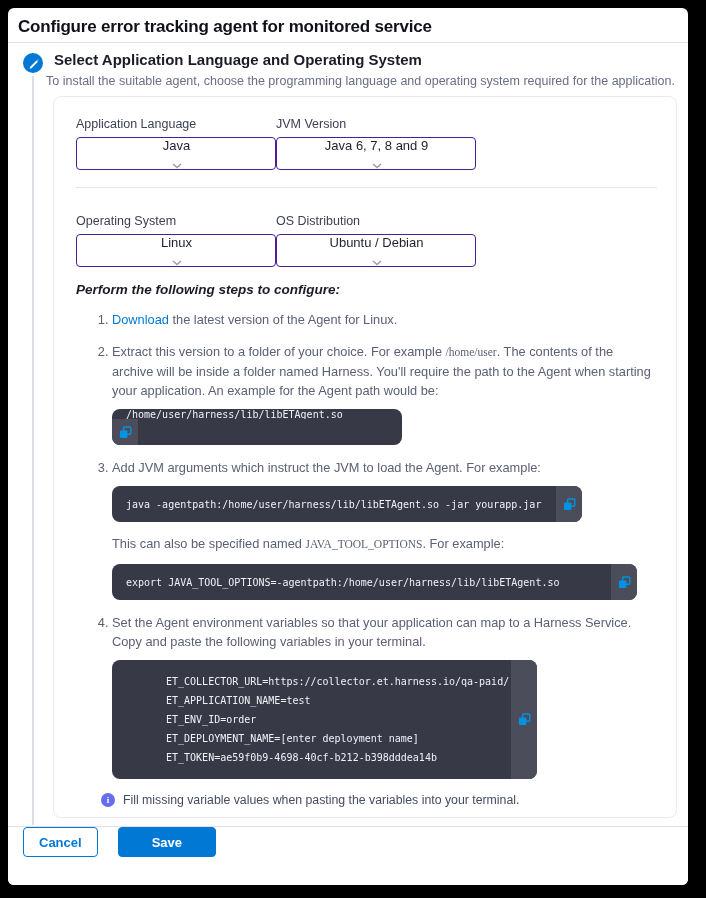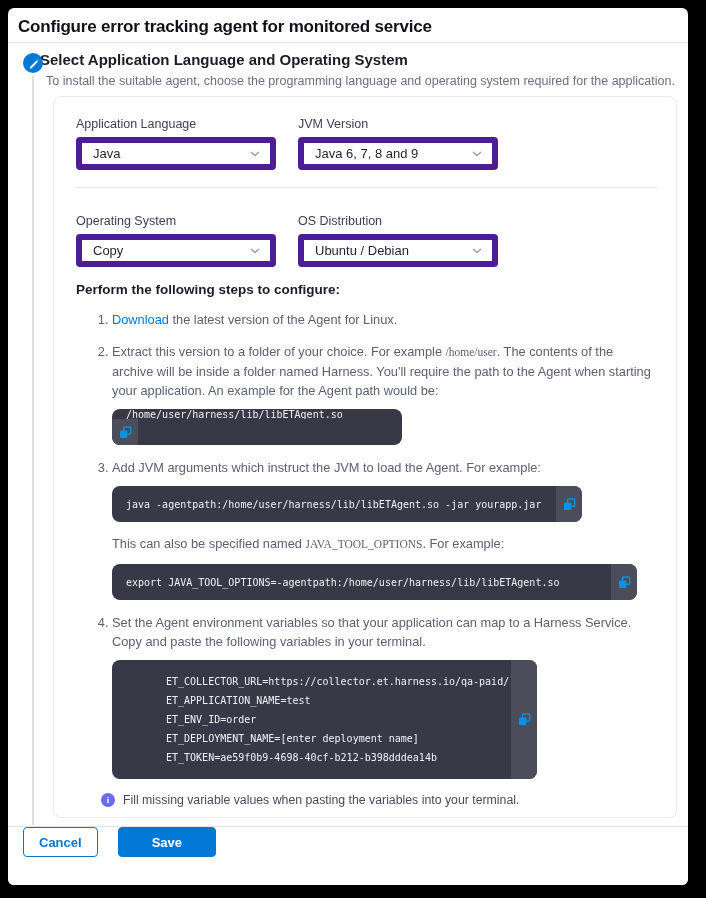--- a/index.html
+++ b/index.html
@@ -12,39 +12,39 @@
   
   .dlg-header { position:absolute; left:0; top:0; right:0; height:35px;
                 border-bottom:1px solid #e2e3ea; padding:9px 0 0 10px; }
   .dlg-title { font-size:17px; font-weight:bold; color:#101019; letter-spacing:-0.2px; }
 
   
   .dlg-body { position:absolute; left:0; top:36px; right:0; height:781px; }
   .connector { position:absolute; left:24px; top:32px; bottom:0; width:2px; background:#dcdde6; }
   .step-circle { position:absolute; left:15px; top:9px; width:20px; height:20px; border-radius:50%;
                  background:#0278d5; display:flex; align-items:center; justify-content:center; z-index:2; }
-  .step-title { position:absolute; left:32px; top:7px; font-size:15px; font-weight:bold; color:#1b1c27; }
+  .step-title { position:absolute; left:46px; top:7px; font-size:15px; font-weight:bold; color:#1b1c27; }
   .step-desc  { position:absolute; left:38px; top:30px; font-size:12.5px; color:#6a6e85; }
 
   
   .card { position:absolute; left:45px; top:52px; width:624px; height:722px;
           border:1px solid #e9eaf1; border-radius:8px; background:#fff;
           padding:20px 19px 0 22px; }
 
-  .field-row { display:flex; gap:22px; }
+  .field-row { display:flex; }
   .field { width:200px; }
   .field-label { font-size:12.5px; color:#3d4155; margin-bottom:6px; }
-  .select { height:33px; border:6px solid #4c1d95; border-radius:4px; background:#fff;
+  .select { height:33px; border:1px solid #4c1d95; border-radius:4px; background:#fff;
             display:flex; align-items:center; justify-content:space-between;
-            padding:0 10px 0 11px; cursor:pointer; }
+            padding:0 10px 0 11px; cursor:pointer;flex-direction:column; }
   .select-value { font-size:13px; color:#1f2130; }
   .card-divider { border:none; border-top:1px solid #e3e4ed; margin:17px 0 0 0; }
   .row2 { margin-top:26px; }
 
-  .steps-heading { margin-top:15px; font-size:13.5px; font-weight:bold; color:#1b1c27; }
+  .steps-heading { margin-top:15px; font-size:13.5px; font-weight:bold; color:#1b1c27;font-style:italic; }
 
   ol.steps { list-style:decimal; margin:13px 0 0 0; padding-left:36px; }
   ol.steps > li { margin-bottom:13px; font-size:12.8px; line-height:19px; color:#5c6075; }
   ol.steps > li::marker { color:#5c6075; }
   .link { color:#0278d5; text-decoration:none; cursor:pointer; }
   .inline-code { font-family:Liberation Serif, serif; font-size:11.5px; color:#5c6075; }
   .step-note { margin:12px 0 10px 0; }
 
   .code-block { display:flex; background:#383946; border-radius:8px; margin-top:9px; overflow:hidden; }
   .code-single { height:36px; }
@@ -123,21 +123,21 @@
           </div>
         </div>
       </div>
 
       <hr class="card-divider">
 
       <div class="field-row row2">
         <div class="field">
           <div class="field-label">Operating System</div>
           <div class="select">
-            <span class="select-value">Copy</span>
+            <span class="select-value">Linux</span>
             <span style="display:flex;">
               <svg width="10" height="6" viewBox="0 0 10 6">
                     <polyline points="1,1 5,4.6 9,1" fill="none" stroke="#9a9cb0" stroke-width="1.4"></polyline>
                   </svg>
             </span>
           </div>
         </div>
         <div class="field">
           <div class="field-label">OS Distribution</div>
           <div class="select">

